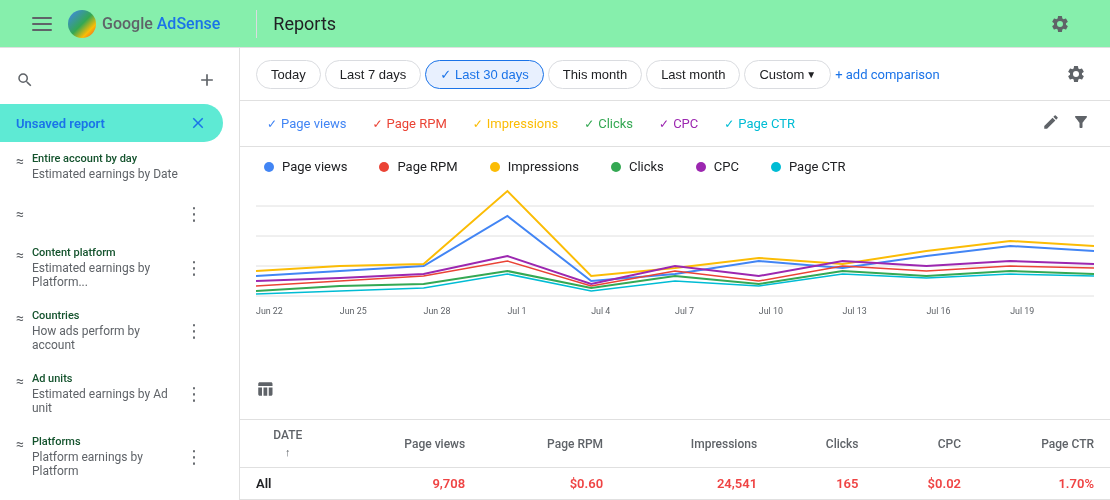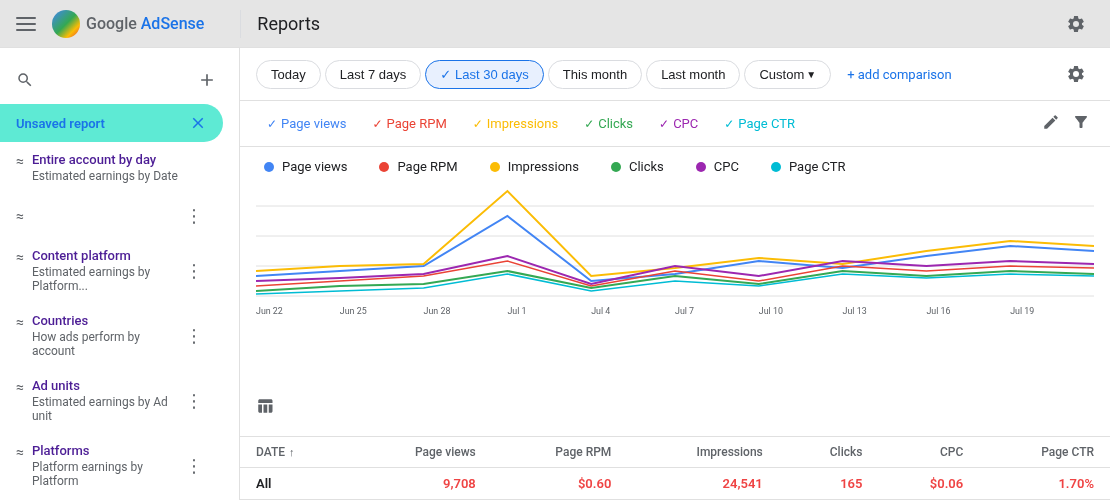--- a/index.html
+++ b/index.html
@@ -1,19 +1,19 @@
 <!DOCTYPE html>
 <html><head>
   <meta charset="utf-8">
   <style>
     * { box-sizing: border-box; margin: 0; padding: 0; }
     body { font-family: 'Google Sans', Roboto, Arial, sans-serif; font-size: 13px; background: #fff; color: #202124; width: 1110px; height: 500px; overflow: hidden; }
 
     
-    .navbar { display: flex; align-items: center; height: 48px; padding: 0 16px; border-bottom: 1px solid #e0e0e0; background: #e5e5e5; }
+    .navbar { display: flex; align-items: center; height: 48px; padding: 0 32px; border-bottom: 1px solid #e0e0e0; background: #86efac; }
     .navbar-hamburger { width: 24px; height: 24px; display: flex; flex-direction: column; justify-content: center; gap: 4px; cursor: pointer; margin-right: 12px; }
     .navbar-hamburger span { display: block; width: 20px; height: 2px; background: #5f6368; border-radius: 1px; }
     .navbar-logo { display: flex; align-items: center; gap: 6px; margin-right: 20px; }
     .logo-circle { width: 28px; height: 28px; border-radius: 50%; background: linear-gradient(135deg, #4285f4 0%, #34a853 50%, #fbbc05 75%, #ea4335 100%); }
     .navbar-divider { width: 1px; height: 28px; background: #dadce0; margin: 0 16px; }
     .navbar-page-title { font-size: 18px; color: #202124; }
     .navbar-spacer { flex: 1; }
     .navbar-settings { width: 36px; height: 36px; border-radius: 50%; display: flex; align-items: center; justify-content: center; cursor: pointer; }
 
     
@@ -25,34 +25,34 @@
     .sidebar-search input { border: none; outline: none; font-size: 14px; color: #5f6368; width: 150px; }
     .sidebar-add-btn { margin-left: auto; width: 32px; height: 32px; border-radius: 50%; display: flex; align-items: center; justify-content: center; cursor: pointer; }
 
     .sidebar-item-active { background: #5eead4; border-radius: 0 24px 24px 0; margin-right: 16px; padding: 10px 16px; display: flex; align-items: center; justify-content: space-between; cursor: pointer; }
     .sidebar-item-active-label { font-size: 13px; font-weight: 600; color: #1a73e8; }
 
     .sidebar-report { padding: 10px 16px; display: flex; align-items: center; justify-content: space-between; cursor: pointer; border-radius: 0 24px 24px 0; margin-right: 16px; }
     .sidebar-report-left { display: flex; align-items: flex-start; gap: 8px; }
     .sidebar-report-icon { color: #5f6368; font-size: 14px; margin-top: 1px; }
     .sidebar-report-text { }
-    .sidebar-report-name { font-size: 13px; color: #4c1d95; font-weight: 500; }
+    .sidebar-report-name { font-size: 11px; color: #14532d; font-weight: 500; }
     .sidebar-report-desc { font-size: 12px; color: #5f6368; margin-top: 2px; }
     .sidebar-more-btn { color: #5f6368; font-size: 18px; cursor: pointer; padding: 2px 4px; border-radius: 50%; }
 
     
     .main-content { flex: 1; overflow: hidden; display: flex; flex-direction: column; }
 
     
     .filter-bar { display: flex; align-items: center; padding: 8px 16px; gap: 4px; border-bottom: 1px solid #e0e0e0; }
     .filter-btn { padding: 6px 14px; border-radius: 20px; border: 1px solid #dadce0; background: #fff; font-size: 13px; color: #202124; cursor: pointer; }
     .filter-btn-active { background: #e8f0fe; border-color: #1a73e8; color: #1a73e8; font-weight: 500; display: flex; align-items: center; gap: 4px; }
     .filter-check { color: #1a73e8; }
     .filter-custom { display: flex; align-items: center; gap: 2px; }
-    .filter-add { color: #1a73e8; font-size: 13px; cursor: pointer; display: flex; align-items: center; gap: 4px; margin-left: 12px; }
+    .filter-add { color: #1a73e8; font-size: 13px; cursor: pointer; display: flex; align-items: center; gap: 4px; margin-left: 0; }
     .filter-spacer { flex: 1; }
     .filter-settings-btn { width: 36px; height: 36px; border-radius: 50%; display: flex; align-items: center; justify-content: center; cursor: pointer; }
 
     
     .metric-tabs { display: flex; align-items: center; padding: 8px 16px; gap: 4px; border-bottom: 1px solid #e0e0e0; }
     .metric-tab { display: flex; align-items: center; gap: 4px; padding: 4px 10px; border-radius: 4px; font-size: 13px; cursor: pointer; border: 1px solid transparent; }
     .metric-tab-check { font-size: 12px; }
     .metric-tab-spacer { flex: 1; }
     .metric-edit-btn { cursor: pointer; color: #5f6368; padding: 4px; border-radius: 4px; }
     .metric-filter-btn { cursor: pointer; color: #5f6368; padding: 4px; border-radius: 4px; }
@@ -66,21 +66,21 @@
     .chart-container { flex: 1; padding: 0 16px; position: relative; }
 
     
     .data-table { border-top: 1px solid #e0e0e0; }
     table { width: 100%; border-collapse: collapse; }
     th { text-align: right; padding: 8px 16px; font-size: 12px; color: #5f6368; font-weight: 500; border-bottom: 1px solid #e0e0e0; }
     th:first-child { text-align: left; }
     td { text-align: right; padding: 8px 16px; font-size: 13px; border-bottom: 1px solid #e0e0e0; }
     td:first-child { text-align: left; font-size: 13px; color: #202124; }
     .td-bold { font-weight: 600; color: #ef4444; }
-    .th-sort { display: flex; align-items: center; gap: 4px; }
+    .th-sort { display: flex; align-items: center; gap: 4px; flex-direction: column; }
     .sort-arrow { font-size: 11px; }
   </style>
 </head>
 <body>
 
 <div class="navbar">
   <div class="navbar-hamburger">
     <span></span>
       <span></span>
       <span></span>
@@ -331,21 +331,21 @@
               <th>Page CTR</th>
             </tr>
           </thead>
           <tbody>
             <tr>
               <td class="td-bold">All</td>
               <td class="td-bold">9,708</td>
               <td class="td-bold">$0.60</td>
               <td class="td-bold">24,541</td>
               <td class="td-bold">165</td>
-              <td class="td-bold">$0.06</td>
+              <td class="td-bold">$0.02</td>
               <td class="td-bold">1.70%</td>
             </tr>
           </tbody>
         </table>
       </div>
     </div>
   </div>
 </div>
 
 </body></html>

